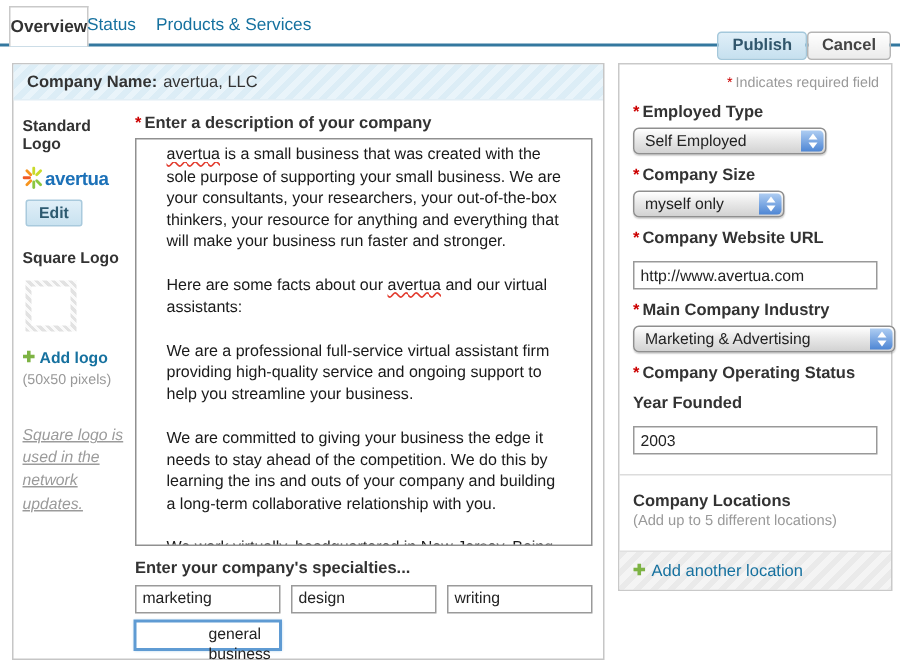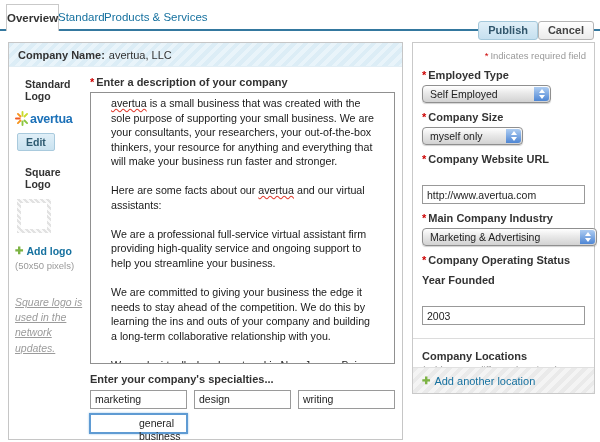--- a/index.html
+++ b/index.html
@@ -30,21 +30,21 @@
   .header-bar {
     height:23px; display:flex; align-items:center; padding:0 9px; font-size:11px;
     background:repeating-linear-gradient(135deg,#dcedf6 0 4px,#e9f4fa 4px 8px);
     border-bottom:1px solid #e2eef5;
   }
   .hdr-label { font-weight:bold; color:#333; }
   .hdr-value { margin-left:4px; color:#333; }
   .box-body { display:flex; }
   
   .logo-col { width:72px; padding:11px 0 0 6px; flex:none; }
-  .mini-label { font-size:10.5px; font-weight:bold; color:#333;margin-left:10px; }
+  .mini-label { font-size:10.5px; font-weight:bold; color:#333; }
   .logo-row { display:flex; align-items:center; margin:9px 0 4px 0; }
   .logo-text { font-size:12.5px; font-weight:bold; color:#1c71b8; letter-spacing:-0.3px; }
   .edit-btn {
     display:inline-block; height:16px; line-height:16px; padding:0 8px; margin:3px 0 15px 2px;
     background:linear-gradient(#e0eff8,#c9e2f0); border:1px solid #a9cadd; border-radius:2px;
     color:#2d5a70; font-size:10.5px; font-weight:bold; cursor:pointer; font-family:inherit;
   }
   .sq-box { width:26px; height:26px; margin:9px 0 7px 2px; padding:4px;
     background:repeating-linear-gradient(45deg,#e2e2e2 0 2px,#fafafa 2px 4px); }
   .sq-inner { width:26px; height:26px; background:#fff; }
@@ -82,38 +82,38 @@
     border:1px solid #8f8f8f; border-radius:4px; padding-left:7px; padding-right:20px;
     background:linear-gradient(#ffffff,#e9e9e9 45%,#d2d2d2); box-shadow:0 1px 1px rgba(0,0,0,.18);
     font-size:10.5px; color:#222; cursor:pointer; white-space:nowrap; overflow:hidden;text-align:center;
   }
   .stepper { position:absolute; right:1px; top:1px; bottom:1px; width:15px; border-radius:0 3px 3px 0;
     background:linear-gradient(#aecdf2,#4e86d4); display:flex; flex-direction:column;
     align-items:center; justify-content:center; }
   .stepper i { display:block; width:0; height:0; border-left:3px solid transparent; border-right:3px solid transparent; }
   .stepper .up { border-bottom:4px solid #fff; margin-bottom:2px; }
   .stepper .dn { border-top:4px solid #fff; }
-  .sb-input { display:block; margin-top:20px; width:153px; height:13px; border:1px solid #999;
+  .sb-input { display:block; margin-top:9px; width:153px; height:13px; border:1px solid #999;
     padding:2px 4px; font-family:inherit; font-size:10.5px; color:#222; }
   .divider { border-top:1px solid #dcdcdc; margin-top:13px; }
   .loc-title { font-size:11px; font-weight:bold; color:#333; padding:11px 9px 0; }
   .loc-hint { font-size:9.8px; color:#999; padding:2px 9px 0; }
   .loc-bar { position:absolute; left:0; right:0; bottom:0; height:25px; display:flex; align-items:center;
     gap:4px; padding-left:9px; border-top:1px solid #e0e0e0;
     background:repeating-linear-gradient(135deg,#eaeaea 0 4px,#f4f4f4 4px 8px); }
   .loc-bar .add-link { font-weight:normal; font-size:11px; }
 </style>
 </head>
 <body>
 
 <div class="screen">
 
   <div class="tab-line"></div>
   <div class="tab-active">Overview</div>
-  <a class="tab-link tab-careers">Standard</a>
+  <a class="tab-link tab-careers">Status</a>
   <a class="tab-link tab-ps">Products &amp; Services</a>
   <button class="btn btn-cancel">Cancel</button>
   <button class="btn btn-publish">Publish</button>
 
   <div class="main-box">
     <div class="header-bar">
       <span class="hdr-label">Company Name:</span>
       <span class="hdr-value">avertua, LLC</span>
     </div>
     <div class="box-body">

